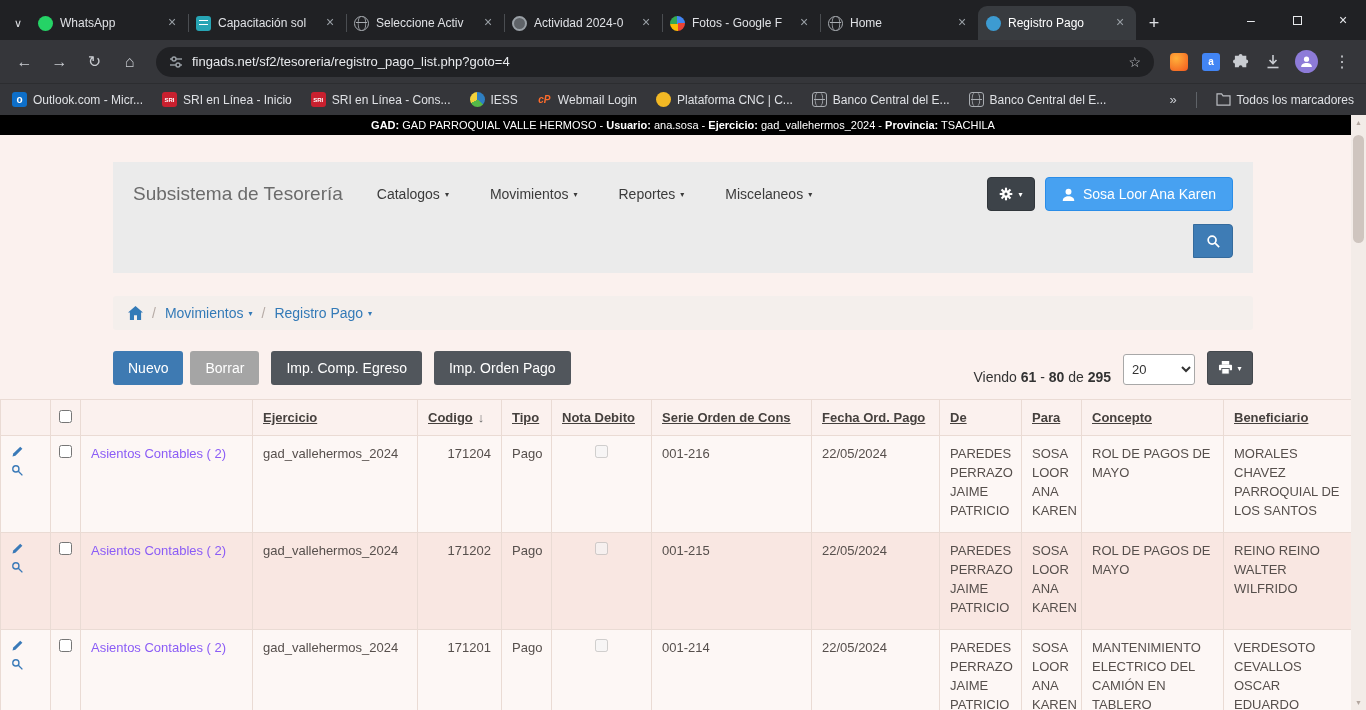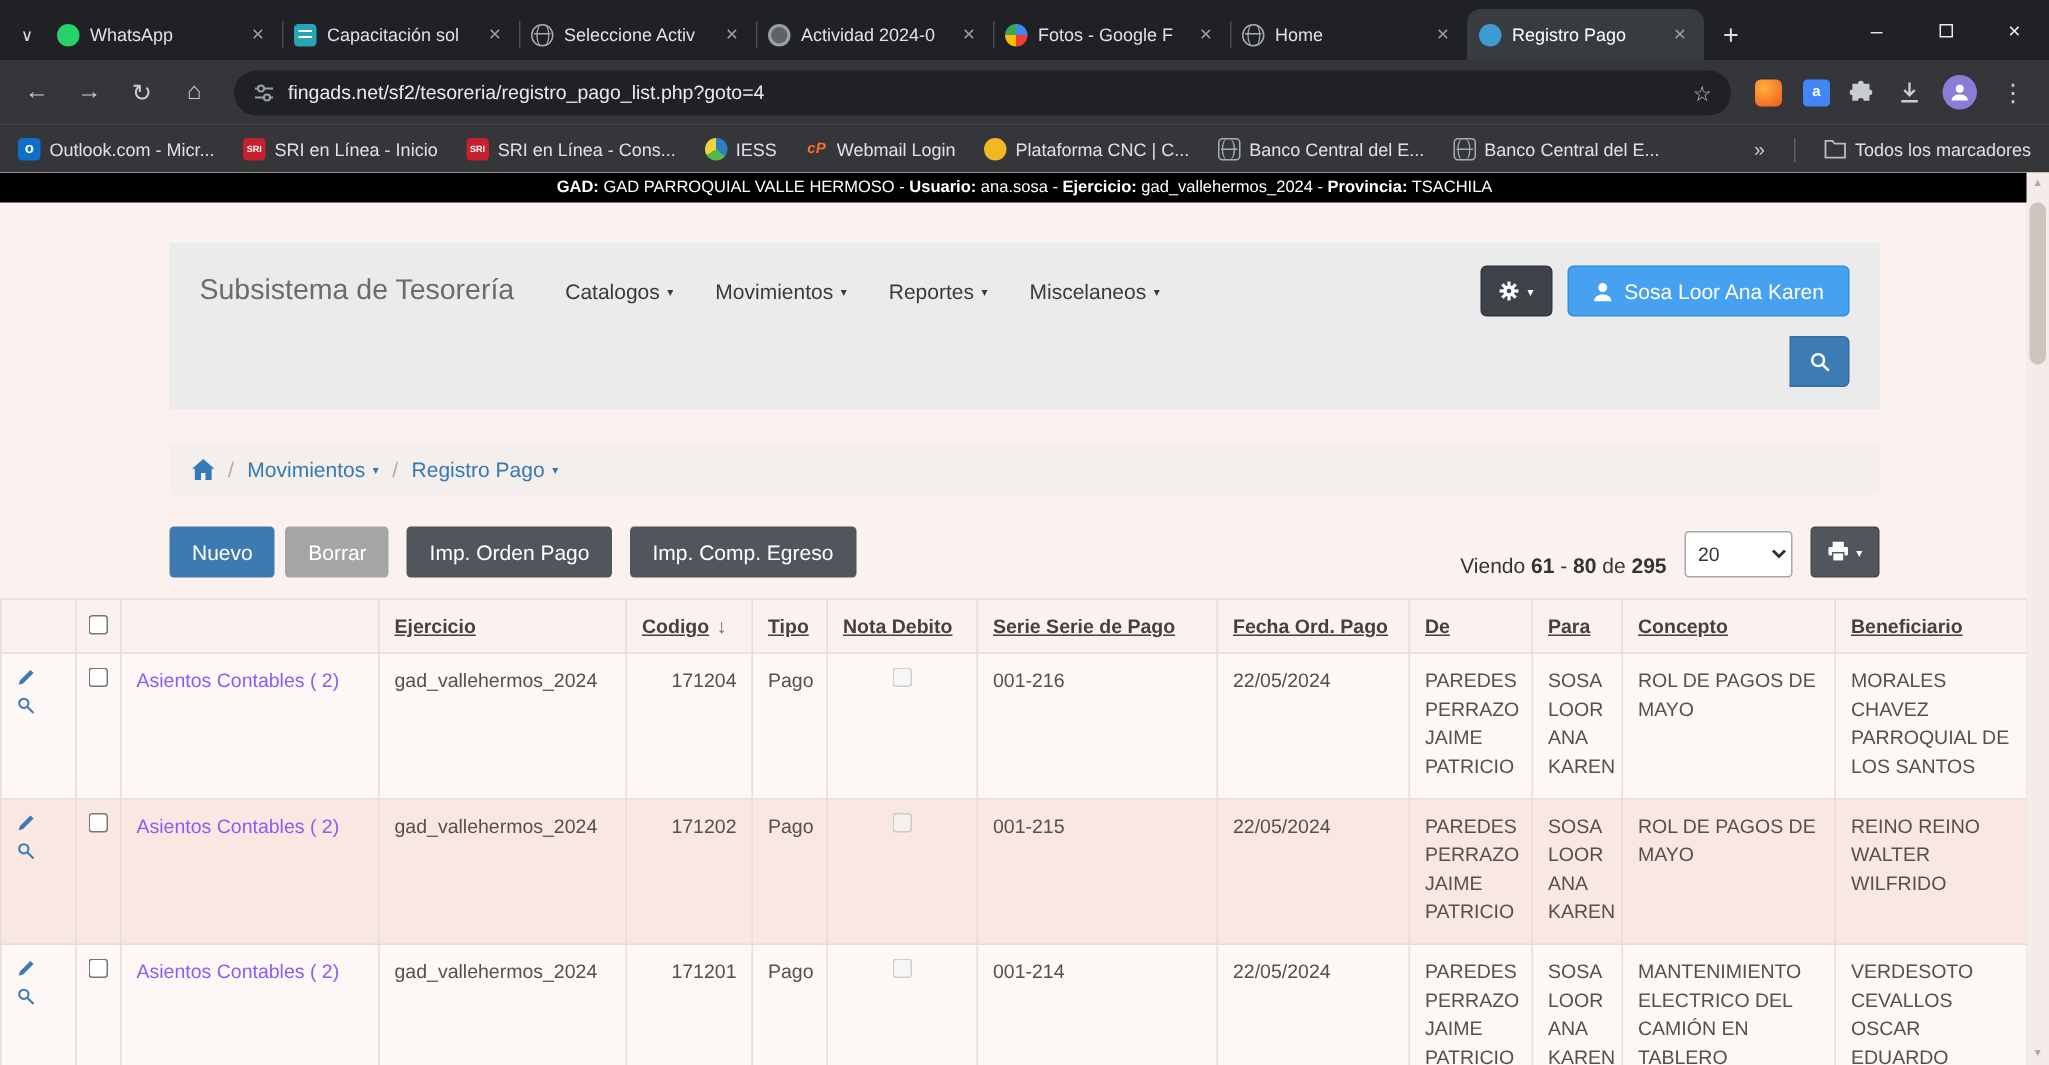--- a/index.html
+++ b/index.html
@@ -55,21 +55,21 @@
   .bmsep{width:1px;height:16px;background:#5f6368}
 
   
   .page{height:595px;background:#fbf1ee;overflow:hidden}
   .gadbar{height:20px;background:#000;color:#fff;font-size:11px;line-height:20px;text-align:center}
   .gadbar b,.gadbar span{white-space:pre}
   .container{width:1140px;margin:0 auto}
   .panel{background:#ebebeb;margin-top:27px;padding:15px 20px}
   .prow1{display:flex;align-items:center}
   .ptitle{font-size:19px;color:#6b6b6b;margin-right:34px;white-space:nowrap}
-  .pmenu{display:flex;gap:28px}
+  .pmenu{display:flex;gap:41px}
   .mitem{font-size:14px;color:#3b3b3b;display:flex;align-items:center;gap:5px;cursor:pointer}
   .caret{font-size:8px}
   .gearbtn{margin-left:auto;width:48px;height:34px;background:#3d4349;border:1px solid #31363b;border-radius:4px;display:flex;align-items:center;justify-content:center;gap:5px;color:#fff;cursor:pointer}
   .userbtn{margin-left:10px;height:34px;padding:0 16px;background:#47a1f1;border:1px solid #2a8de8;border-radius:4px;color:#fff;font-size:14px;display:flex;align-items:center;gap:8px;cursor:pointer;white-space:nowrap}
   .prow2{display:flex;justify-content:flex-end;margin-top:13px}
   .searchinput{width:210px;height:34px;border:1px solid #c9c2bf;border-right:none;border-radius:4px 0 0 4px;padding:0 12px;font-size:14px;color:#333;background:#fff;outline:none;font-family:inherit}
   .searchinput::placeholder{color:#9b9b9b}
   .searchbtn{width:40px;height:34px;background:#3e7cb5;border:1px solid #356b9d;border-radius:0 4px 4px 0;display:flex;align-items:center;justify-content:center;cursor:pointer}
 
   .breadcrumb{margin-top:23px;height:34px;background:#f4efec;border-radius:3px;display:flex;align-items:center;gap:9px;padding:0 15px;font-size:14px}
@@ -321,22 +321,22 @@
     <span class="bc-sep">/</span>
     <a class="bc-link">
         <span>Registro Pago</span>
         <span class="caret">▾</span>
       </a>
   </div>
 
   <div class="container actions">
     <button class="btn btn-nuevo">Nuevo</button>
     <button class="btn btn-borrar">Borrar</button>
+    <button class="btn btn-dark">Imp. Comp. Egreso</button>
     <button class="btn btn-dark">Imp. Orden Pago</button>
-    <button class="btn btn-dark">Imp. Comp. Egreso</button>
     <div class="viewing">
       <span>Viendo </span>
         <b>61</b>
         <span> - </span>
         <b>80</b>
         <span> de </span>
         <b>295</b>
     </div>
     <select class="pagesize">
       <option>20</option>
@@ -369,21 +369,21 @@
     </colgroup>
     <tbody>
         <tr class="h">
       <th></th>
       <th class="c-check"><input type="checkbox" style=""></th>
       <th></th>
       <th><span class="hlabel">Ejercicio</span></th>
       <th><span class="hlabel">Codigo</span><span class="sorticon">↓</span></th>
       <th><span class="hlabel">Tipo</span></th>
       <th><span class="hlabel">Nota Debito</span></th>
-      <th><span class="hlabel">Serie Serie de Pago</span></th>
+      <th><span class="hlabel">Serie Orden de Cons</span></th>
       <th><span class="hlabel">Fecha Ord. Pago</span></th>
       <th><span class="hlabel">De</span></th>
       <th><span class="hlabel">Para</span></th>
       <th><span class="hlabel">Concepto</span></th>
       <th><span class="hlabel">Beneficiario</span></th>
     </tr>
 
     <tr class="r">
       <td>
         <span class="icn"><svg width="13" height="13" viewBox="0 0 16 16">

